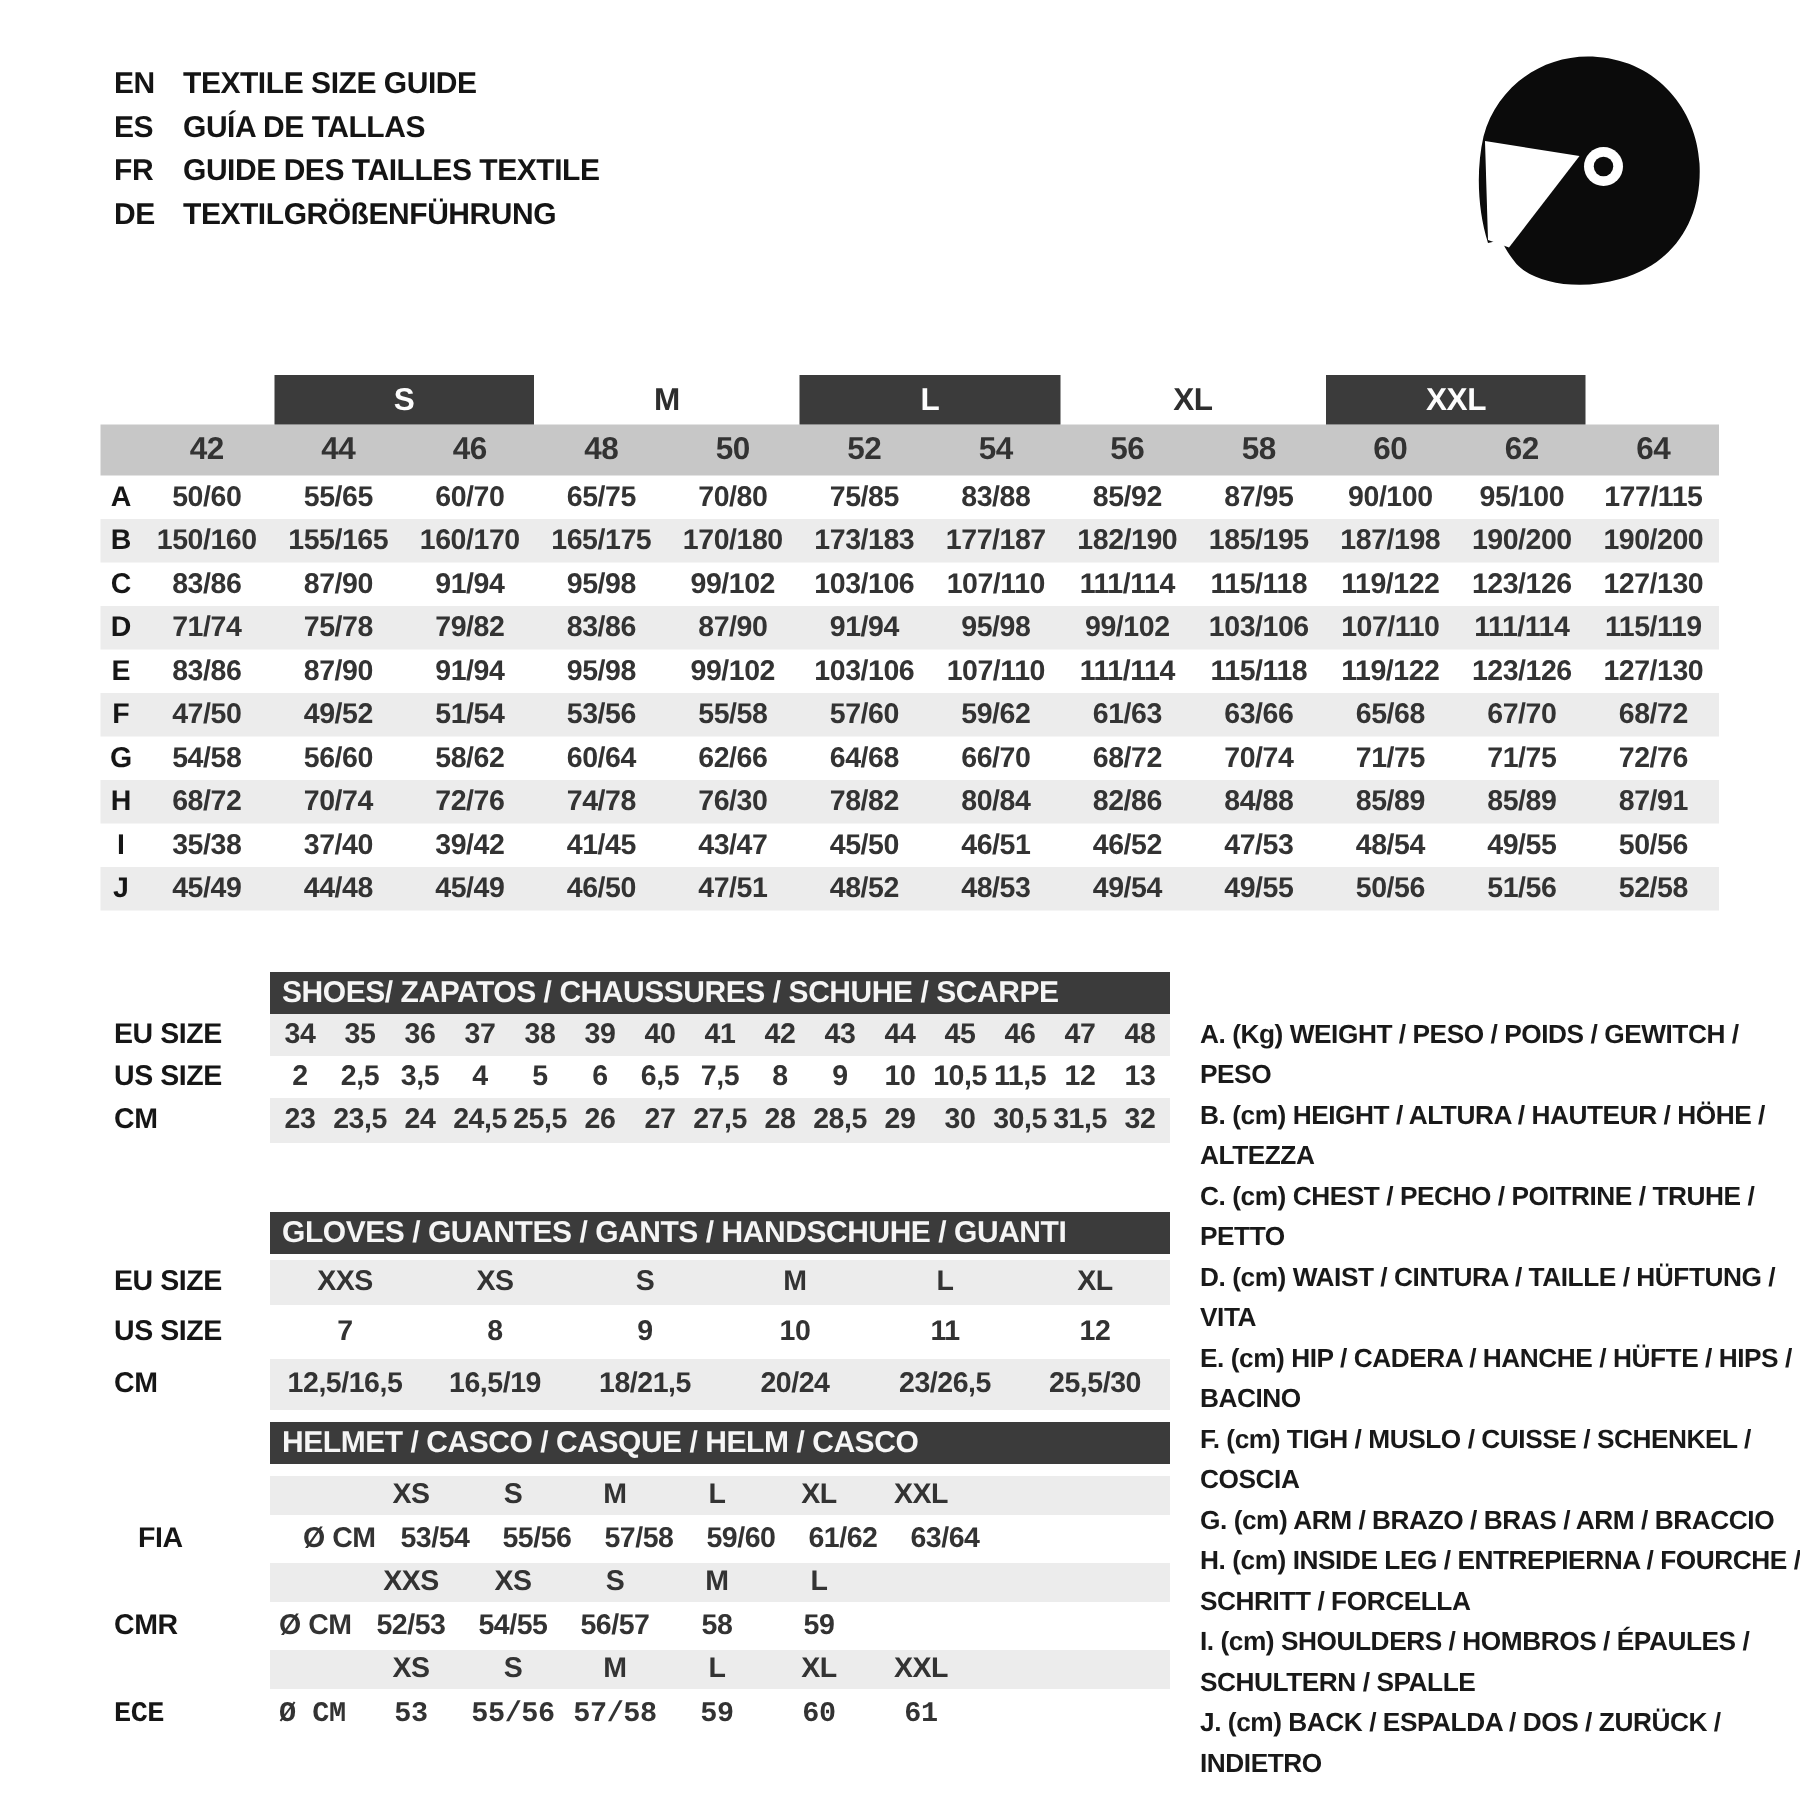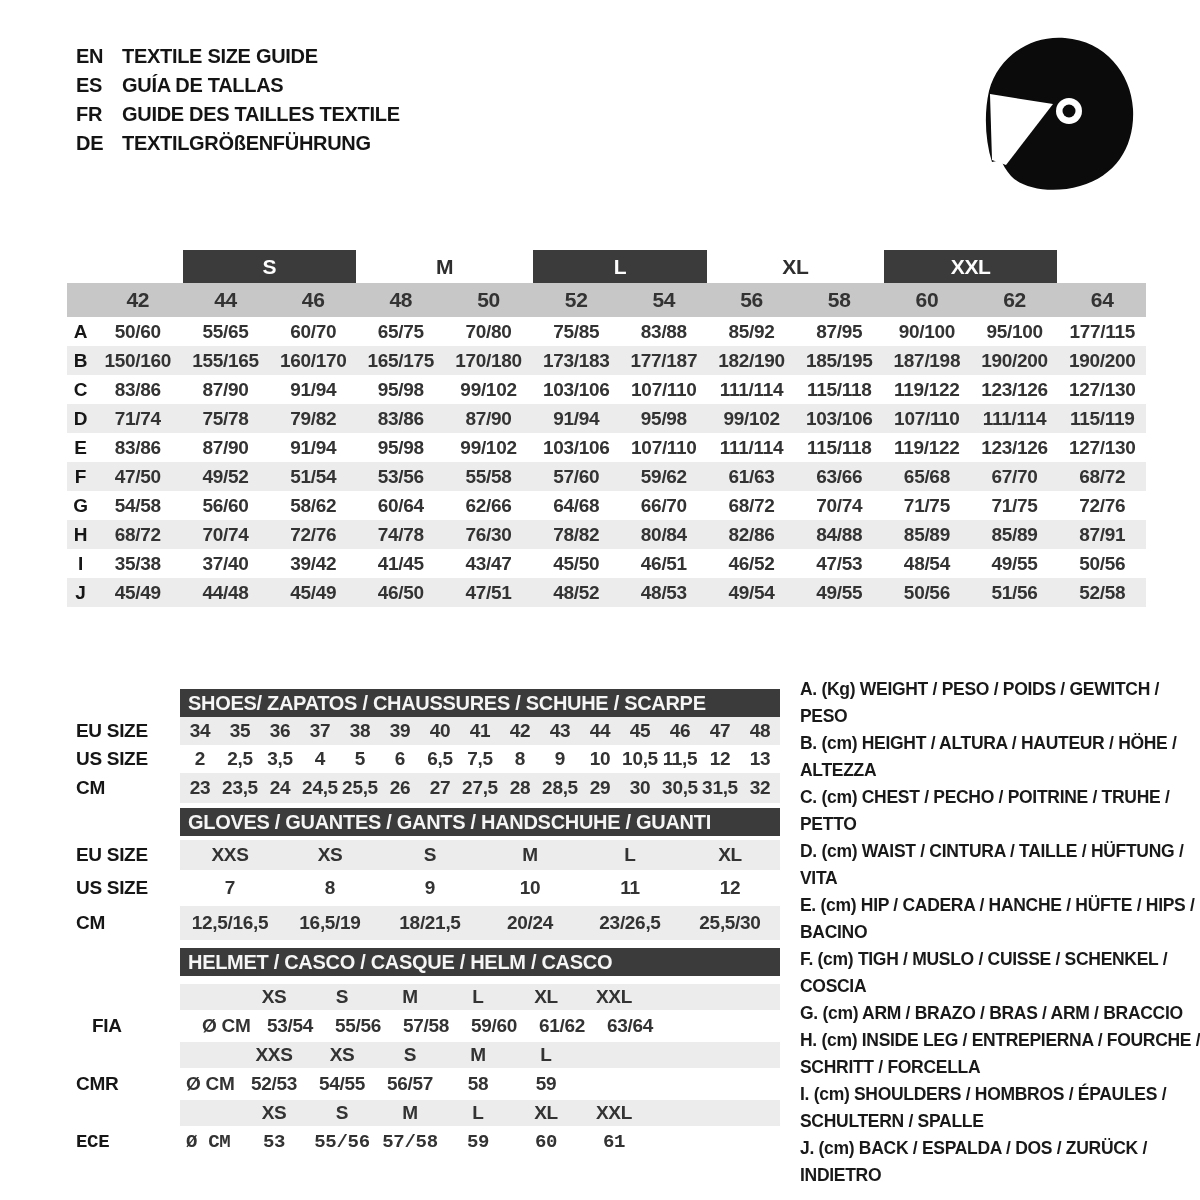--- a/index.html
+++ b/index.html
@@ -258,21 +258,21 @@
           <div class="vcell">48/53</div>
           <div class="vcell">49/54</div>
           <div class="vcell">49/55</div>
           <div class="vcell">50/56</div>
           <div class="vcell">51/56</div>
           <div class="vcell">52/58</div>
         </div>
       </div>
   </div>
 
-  <div class="section shoes" style="top:689px">
+  <div class="section shoes" style="top:648px">
     <div class="sec-bar">SHOES/ ZAPATOS / CHAUSSURES / SCHUHE / SCARPE</div>
     <div>
         <div class="srow gray" style="height: 28px;">
           <div class="slabel">EU SIZE</div>
           <div class="sband">
             <div class="scell" style="width: 40px;">34</div>
             <div class="scell" style="width: 40px;">35</div>
             <div class="scell" style="width: 40px;">36</div>
             <div class="scell" style="width: 40px;">37</div>
             <div class="scell" style="width: 40px;">38</div>

